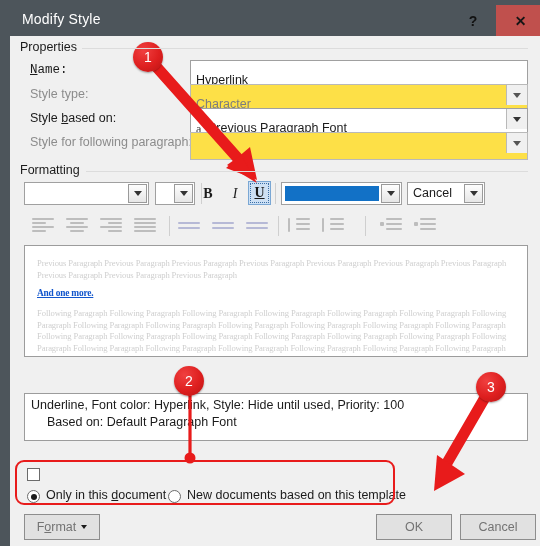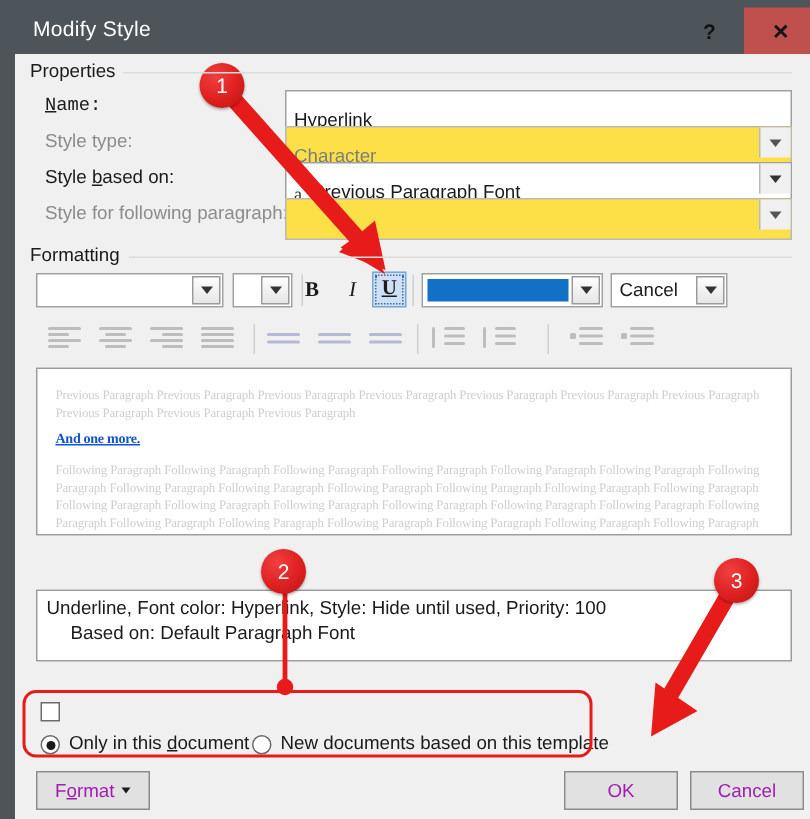--- a/index.html
+++ b/index.html
@@ -137,21 +137,21 @@
   }
   .rb-box.on::after{
     content:"";position:absolute;left:2.5px;top:2.5px;width:6px;height:6px;
     border-radius:50%;background:#1b1b1b;
   }
   .opt-label{position:absolute;font-size:12.5px;color:#1b1b1b;white-space:nowrap;}
   
   .btn{
     position:absolute;box-sizing:border-box;height:26px;
     border:1px solid #8d8d8d;background:#e1e1e1;
-    font-size:12.5px;color:#a21caf;
+    font-size:12.5px;color:#737373;
     display:flex;align-items:center;justify-content:center;
   }
   .btn .cap{pointer-events:none;}
   .btn .tri{
     width:0;height:0;margin-left:5px;
     border-left:3.5px solid transparent;border-right:3.5px solid transparent;
     border-top:4.5px solid #1b1b1b;
   }
   
   .anno-svg{position:absolute;left:0;top:0;width:540px;height:546px;pointer-events:none;}

